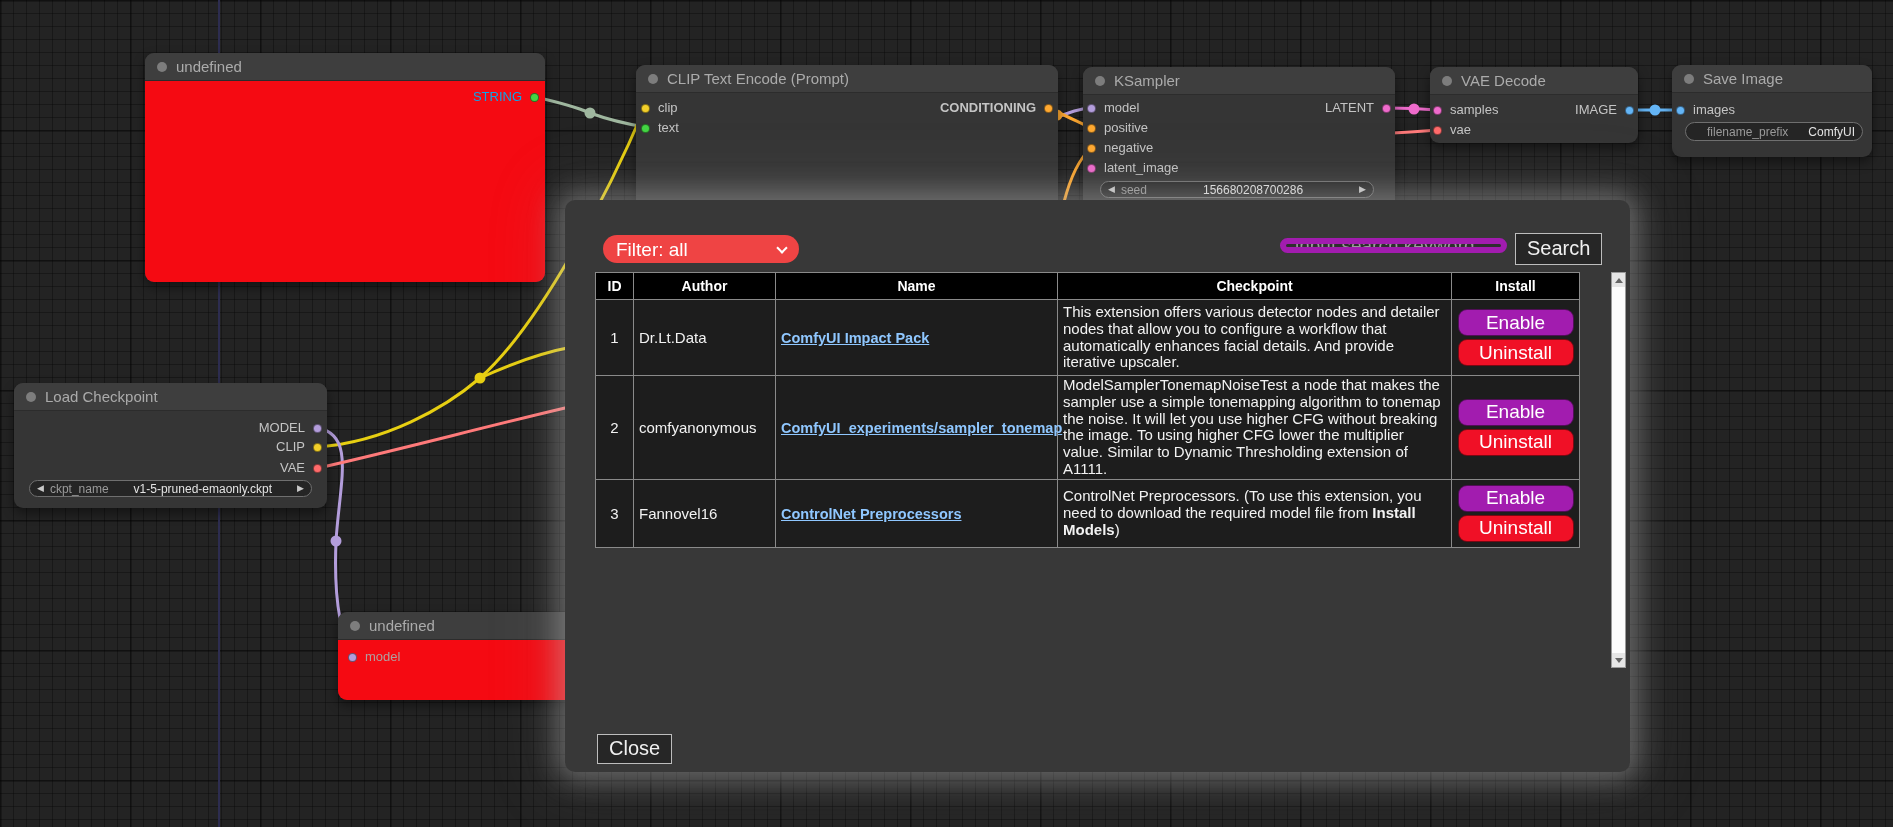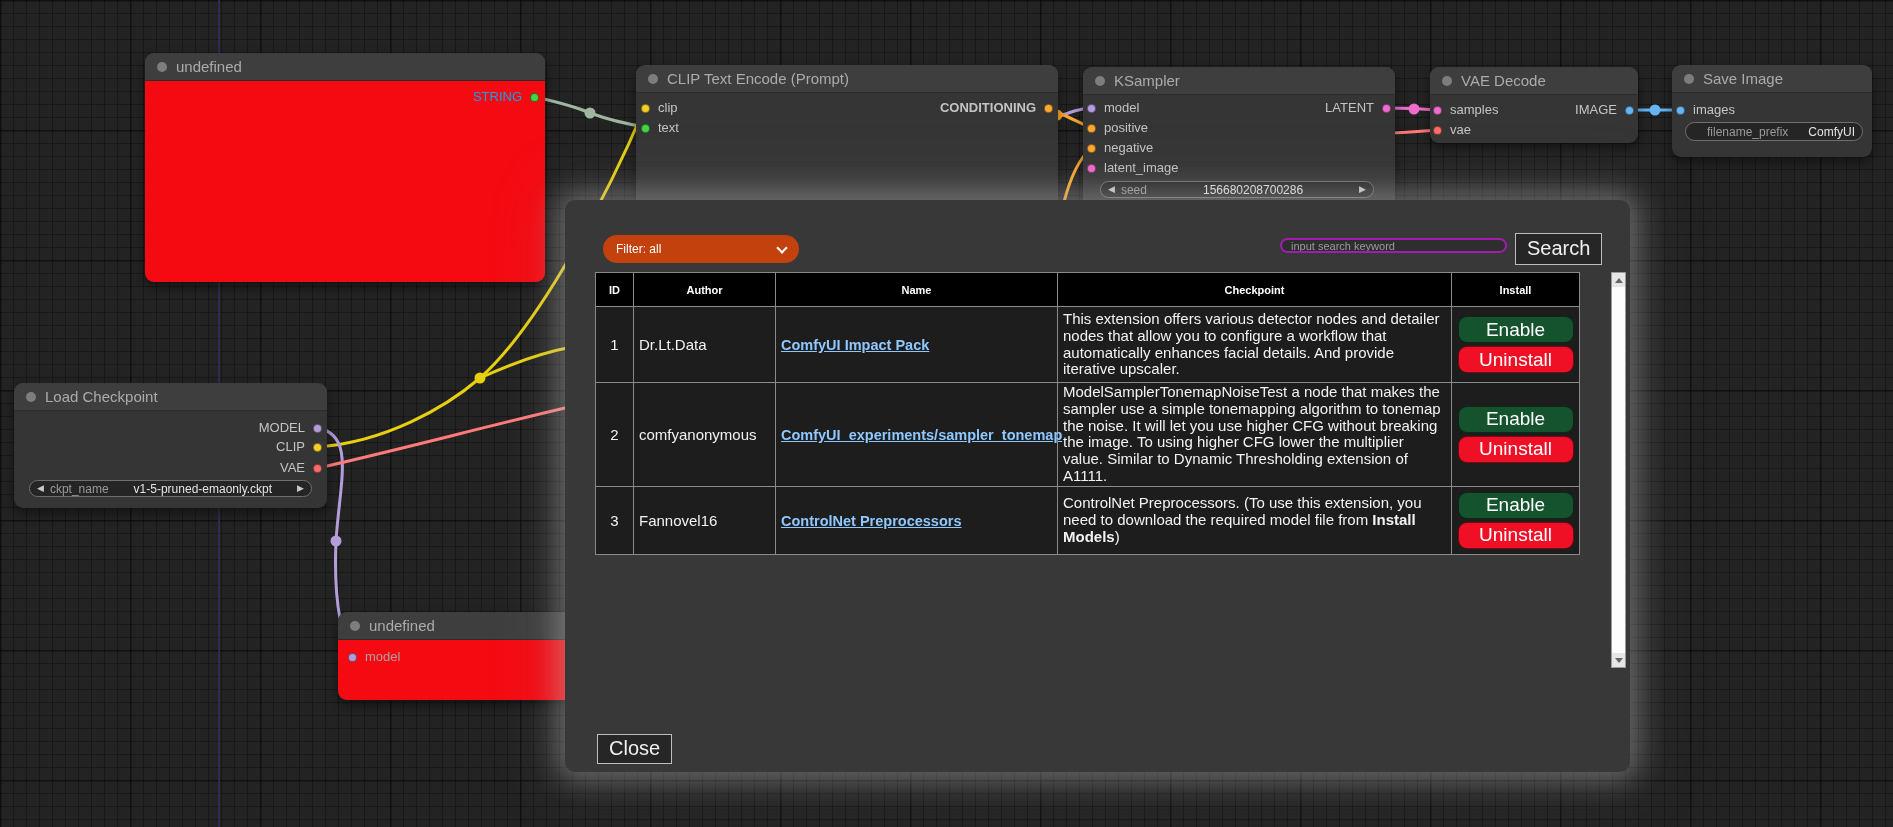--- a/index.html
+++ b/index.html
@@ -45,53 +45,53 @@
   .dot-orange { background:#ffa931; }
   .dot-pink   { background:#ef6bcc; }
   .dot-red    { background:#ff6b6b; }
   .dot-blue   { background:#64b5f6; }
 
   
   .modal { position:absolute; left:565px; top:200px; width:1065px; height:572px; z-index:10;
     background:#383838; border-radius:10px;
     box-shadow:0 0 28px 8px rgba(200,200,200,0.38), 0 0 60px 24px rgba(150,150,150,0.12); }
   .filter-wrap { position:absolute; left:38px; top:35px; width:196px; height:28px; }
-  .filter-wrap select { width:100%; height:100%; background:#c2410c; color:#fff;
-    border:none; border-radius:14px; padding:0 30px 0 13px; font-size:12px;
+  .filter-wrap select { width:100%; height:100%; background:#ef4444; color:#fff;
+    border:none; border-radius:14px; padding:0 30px 0 13px; font-size:19px;
     appearance:none; -webkit-appearance:none; font-family:"Liberation Sans",sans-serif; }
   .filter-wrap .chev { position:absolute; right:13px; top:9px; width:8px; height:8px;
     border-right:2.2px solid #fff; border-bottom:2.2px solid #fff;
     transform:rotate(45deg); pointer-events:none; }
   .search-input { position:absolute; left:715px; top:38px; width:227px; height:15px;
-    background:#2e2e2e; border:2px solid #a21caf; border-radius:8px; color:#ddd;
-    font-size:11px; padding:0 9px; font-family:"Liberation Sans",sans-serif; }
+    background:#2e2e2e; border:6px solid #a21caf; border-radius:8px; color:#ddd;
+    font-size:19px; padding:0 9px; font-family:"Liberation Sans",sans-serif; }
   .search-input::placeholder { color:#9a9a9a; }
   .btn-plain { background:#262626; border:1.5px solid #bdbdbd; border-radius:0;
     color:#f0f0f0; font-size:20px; padding:1px 11px 3px 11px; cursor:pointer;
     font-family:"Liberation Sans",sans-serif; }
   .search-btn { position:absolute; left:950px; top:33px; height:32px; }
   .close-btn  { position:absolute; left:32px;  top:534px; height:30px; }
 
   .table-wrap { position:absolute; left:30px; top:72px; width:1030px; height:396px; }
   table.ext { border-collapse:collapse; table-layout:fixed; width:984px; }
-  table.ext th { background:#000; color:#fff; font-weight:bold; font-size:11px;
-    border:1px solid #8a8a8a; height:34px; padding:0 3px; }
+  table.ext th { background:#000; color:#fff; font-weight:bold; font-size:14px;
+    border:1px solid #8a8a8a; height:27px; padding:0 3px; }
   table.ext td { background:#1d1d1d; color:#f2f2f2; border:1px solid #8a8a8a;
     font-size:15px; padding:1px 5px; vertical-align:middle; }
   td.c-id { text-align:center; }
   td.c-desc { font-size:14.5px; line-height:16.8px; vertical-align:top; padding:2px 4px; }
   td.c-install { text-align:center; padding:2px 5px; }
   a.ext-link { color:#8fc7ff; font-weight:bold; text-decoration:underline; font-size:14.5px; }
   tbody tr:nth-child(1) { height:76px; }
   tbody tr:nth-child(2) { height:92px; }
   tbody tr:nth-child(3) { height:68px; }
   .btn-enable, .btn-uninstall { display:block; width:116px; height:27px; margin:3px auto;
     border-radius:9px; border:1px solid rgba(0,0,0,0.5); color:#fff; font-size:19px;
     line-height:24px; cursor:pointer; font-family:"Liberation Sans",sans-serif; }
-  .btn-enable { background:#14532d; }
+  .btn-enable { background:#a21caf; }
   .btn-uninstall { background:#f01026; }
 
   .vscroll { position:absolute; left:1016px; top:0; width:15px; height:396px;
     background:#fdfdfd; border:1px solid #9a9a9a; }
   .varrow { position:absolute; left:0; width:13px; height:14px; background:#e6e6e6;
     display:flex; align-items:center; justify-content:center; }
   .varrow.up { top:0; } .varrow.down { bottom:0; }
   .tri-up { width:0; height:0; border-left:4px solid transparent; border-right:4px solid transparent;
     border-bottom:5px solid #666; }
   .tri-down { width:0; height:0; border-left:4px solid transparent; border-right:4px solid transparent;

